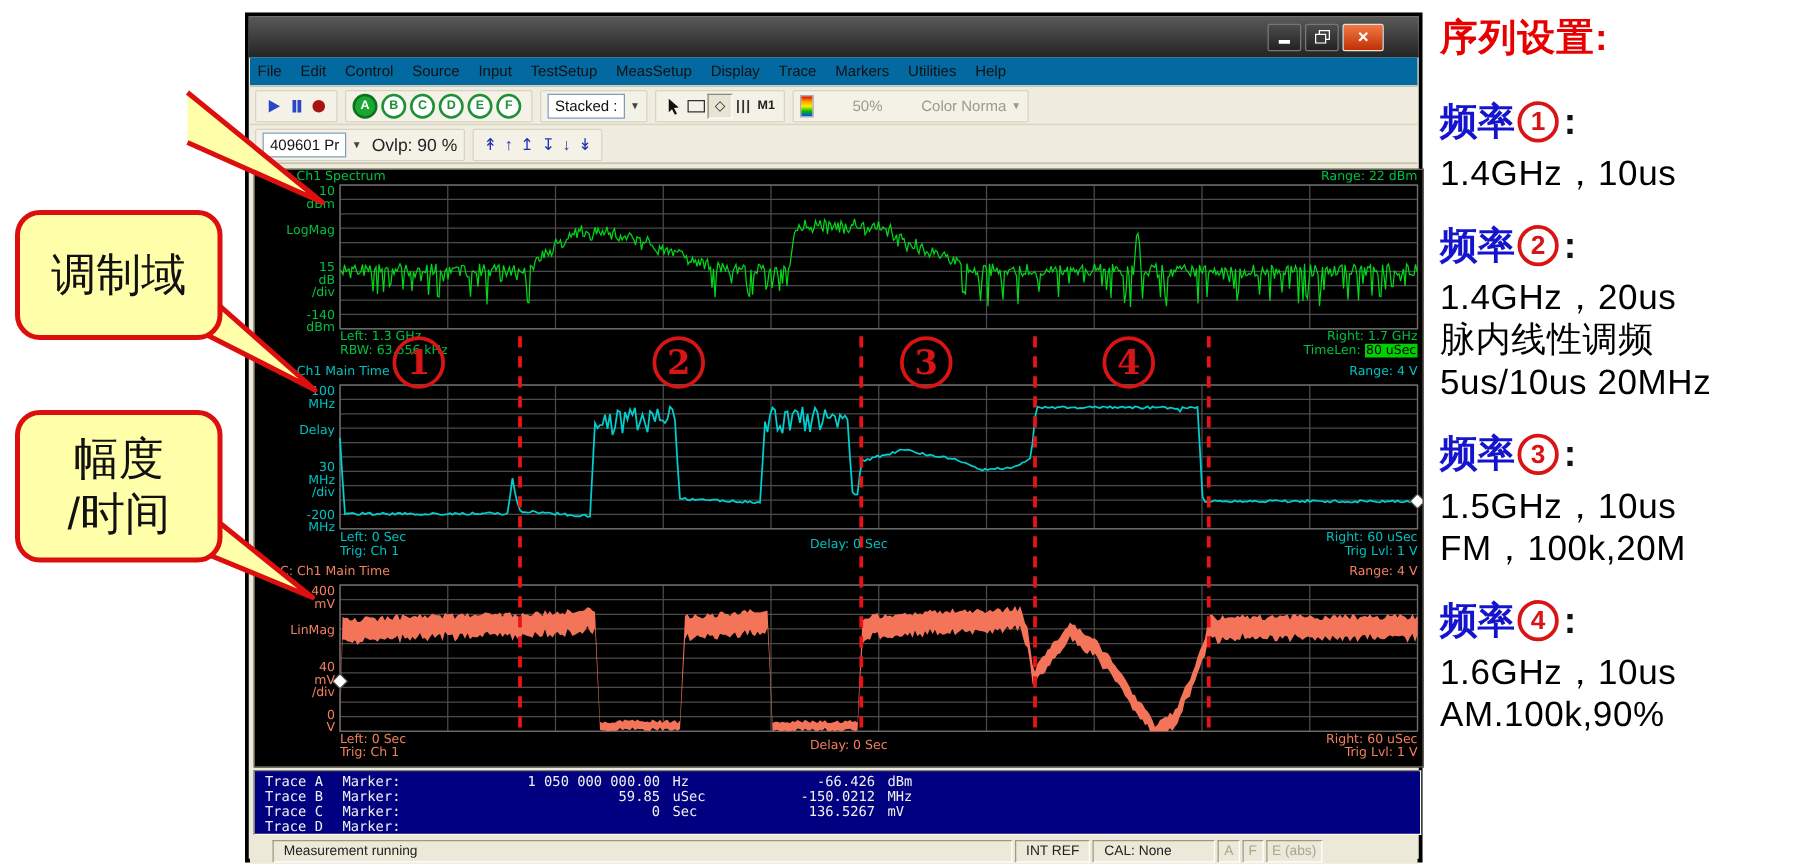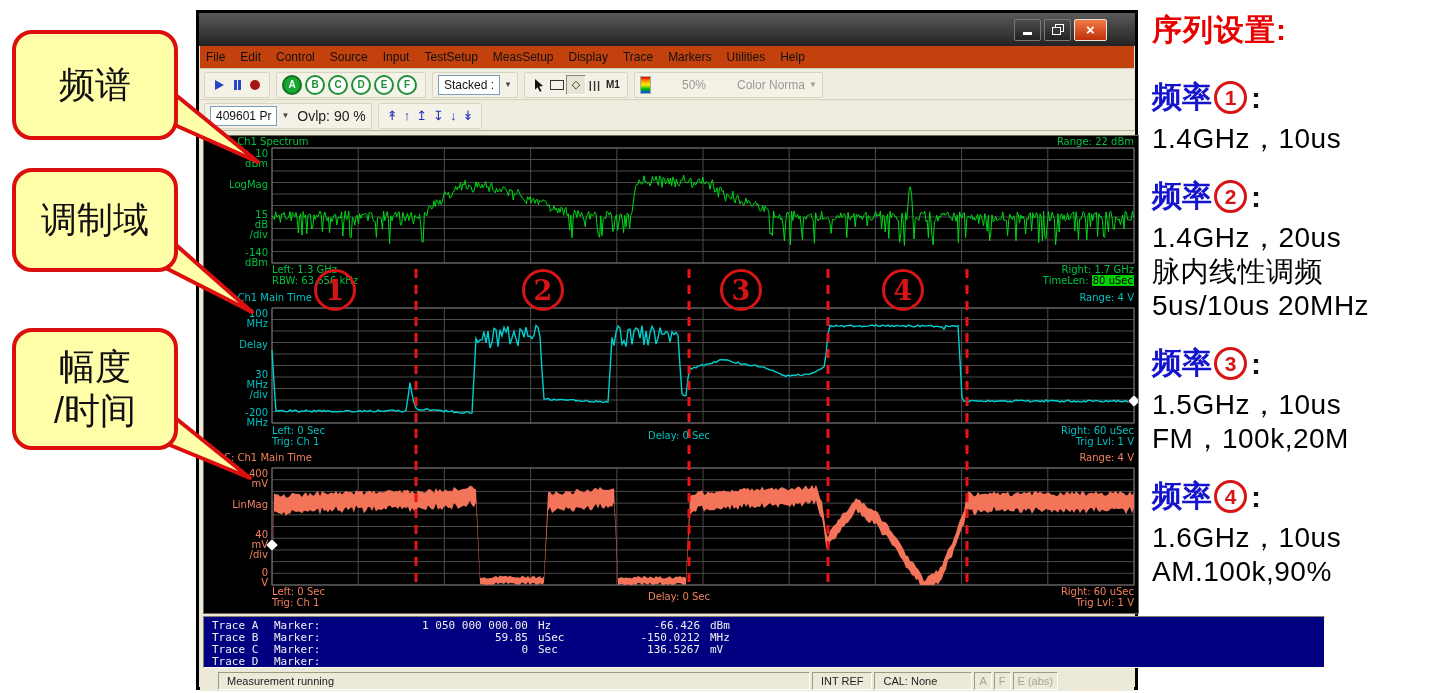--- a/index.html
+++ b/index.html
@@ -16,21 +16,21 @@
   .vsa{position:absolute;left:196px;top:10px;width:942px;height:680px;background:#ece9d8;
        border:3px solid #000;box-sizing:border-box;z-index:1;}
   .titlebar{position:absolute;left:0;top:0;width:100%;height:33px;
             background:linear-gradient(#5a5a5a,#232323);display:flex;align-items:center;justify-content:flex-end;}
   .tbtn{width:25px;height:20px;margin-right:3px;border:1px solid #777;border-radius:2px;
         background:linear-gradient(#4c4c4c,#222);display:flex;align-items:center;justify-content:center;cursor:default;}
   .tbtn.close{width:31px;background:linear-gradient(#f27a45,#c03008);border-color:#e8e2da;margin-right:28px;}
   .minbar{width:9px;height:3px;background:#fff;margin-top:8px;}
   .xglyph{color:#fff;font-size:15px;font-weight:bold;line-height:15px;}
 
-  .menubar{position:absolute;left:1px;top:33px;width:calc(100% - 2px);height:23px;background:#c2410c;
+  .menubar{position:absolute;left:1px;top:33px;width:calc(100% - 2px);height:23px;background:#0369a1;
            border-bottom:1px solid #cfcab4;display:flex;align-items:center;padding-left:6px;box-sizing:border-box;}
   .menu-item{font-size:12px;color:#111;margin-right:15px;cursor:default;}
 
   .toolbar{position:absolute;left:1px;width:calc(100% - 2px);height:30px;background:#f0ede0;
            display:flex;align-items:center;padding-left:4px;box-sizing:border-box;}
   #toolbar1{top:57px;border-bottom:1px solid #d8d4c0;}
   #toolbar2{top:88px;border-bottom:1px solid #b8b4a0;}
   .tb-group{display:flex;align-items:center;border:1px solid #d8d4c4;border-radius:2px;
             background:#f4f1e6;height:24px;padding:0 5px;margin-right:6px;}
   .tb-group .sp{width:8px;}
@@ -59,21 +59,21 @@
   .display{position:absolute;left:4px;top:122px;width:934px;height:477px;background:#000;
            border:1px solid #6a675a;box-sizing:content-box;}
   .dlabel{position:absolute;font-family:"DejaVu Sans","Liberation Sans",sans-serif;
           font-size:10px;line-height:10px;white-space:pre;}
   .hl{background:#00d000;color:#000;padding:0 1px;}
   .segcircle{position:absolute;width:36px;height:36px;border:3px solid #d81414;border-radius:50%;
              color:#d81414;font-size:27px;font-weight:bold;font-family:"DejaVu Serif","Liberation Serif",serif;
              display:flex;align-items:center;justify-content:center;background:transparent;z-index:3;}
 
   
-  .mktable{position:absolute;left:4px;top:603px;width:1122px;height:52px;background:#000080;
+  .mktable{position:absolute;left:4px;top:603px;width:934px;height:52px;background:#000080;
            border:1px solid;border-color:#84816e #fdfbf0 #fdfbf0 #84816e;box-sizing:border-box;
            font-family:"DejaVu Sans Mono","Liberation Mono",monospace;font-size:11px;color:#f0f0f0;
            padding:3px 0 0 8px;}
   .mkrow{display:grid;grid-template-columns:62px 86px 168px 60px 112px 50px;height:12px;line-height:12px;}
   .mkrow .v{text-align:right;}
   .mkrow .u{padding-left:10px;}
 
   
   .statusbar{position:absolute;left:1px;top:657px;width:calc(100% - 2px);height:21px;background:#ece9d8;
              display:flex;align-items:center;font-size:11px;color:#222;padding:0 18px;box-sizing:border-box;}
@@ -96,23 +96,20 @@
 <body>
 
 <div class="stage">
 
   <svg id="tails" width="1443" height="693">
     <path d="M150,74 L258,162 L150,114" fill="#ffffaa" stroke="#dd0e0e" stroke-width="4" stroke-linejoin="round"></path>
     <path d="M150,222 L252,312 L150,260" fill="#ffffaa" stroke="#dd0e0e" stroke-width="4" stroke-linejoin="round"></path>
     <path d="M148,396 L250,478 L148,436" fill="#ffffaa" stroke="#dd0e0e" stroke-width="4" stroke-linejoin="round"></path>
   </svg>
 
-  <div class="callout" id="callout0" style="left:12px;top:30px;width:158px;height:102px;">
-      <div class="co-line">频谱</div>
-    </div>
   <div class="callout" id="callout1" style="left:12px;top:168px;width:158px;height:96px;">
       <div class="co-line">调制域</div>
     </div>
   <div class="callout" id="callout2" style="left:12px;top:328px;width:158px;height:114px;">
       <div class="co-line">幅度</div>
       <div class="co-line">/时间</div>
     </div>
 
   <div class="vsa">
 

